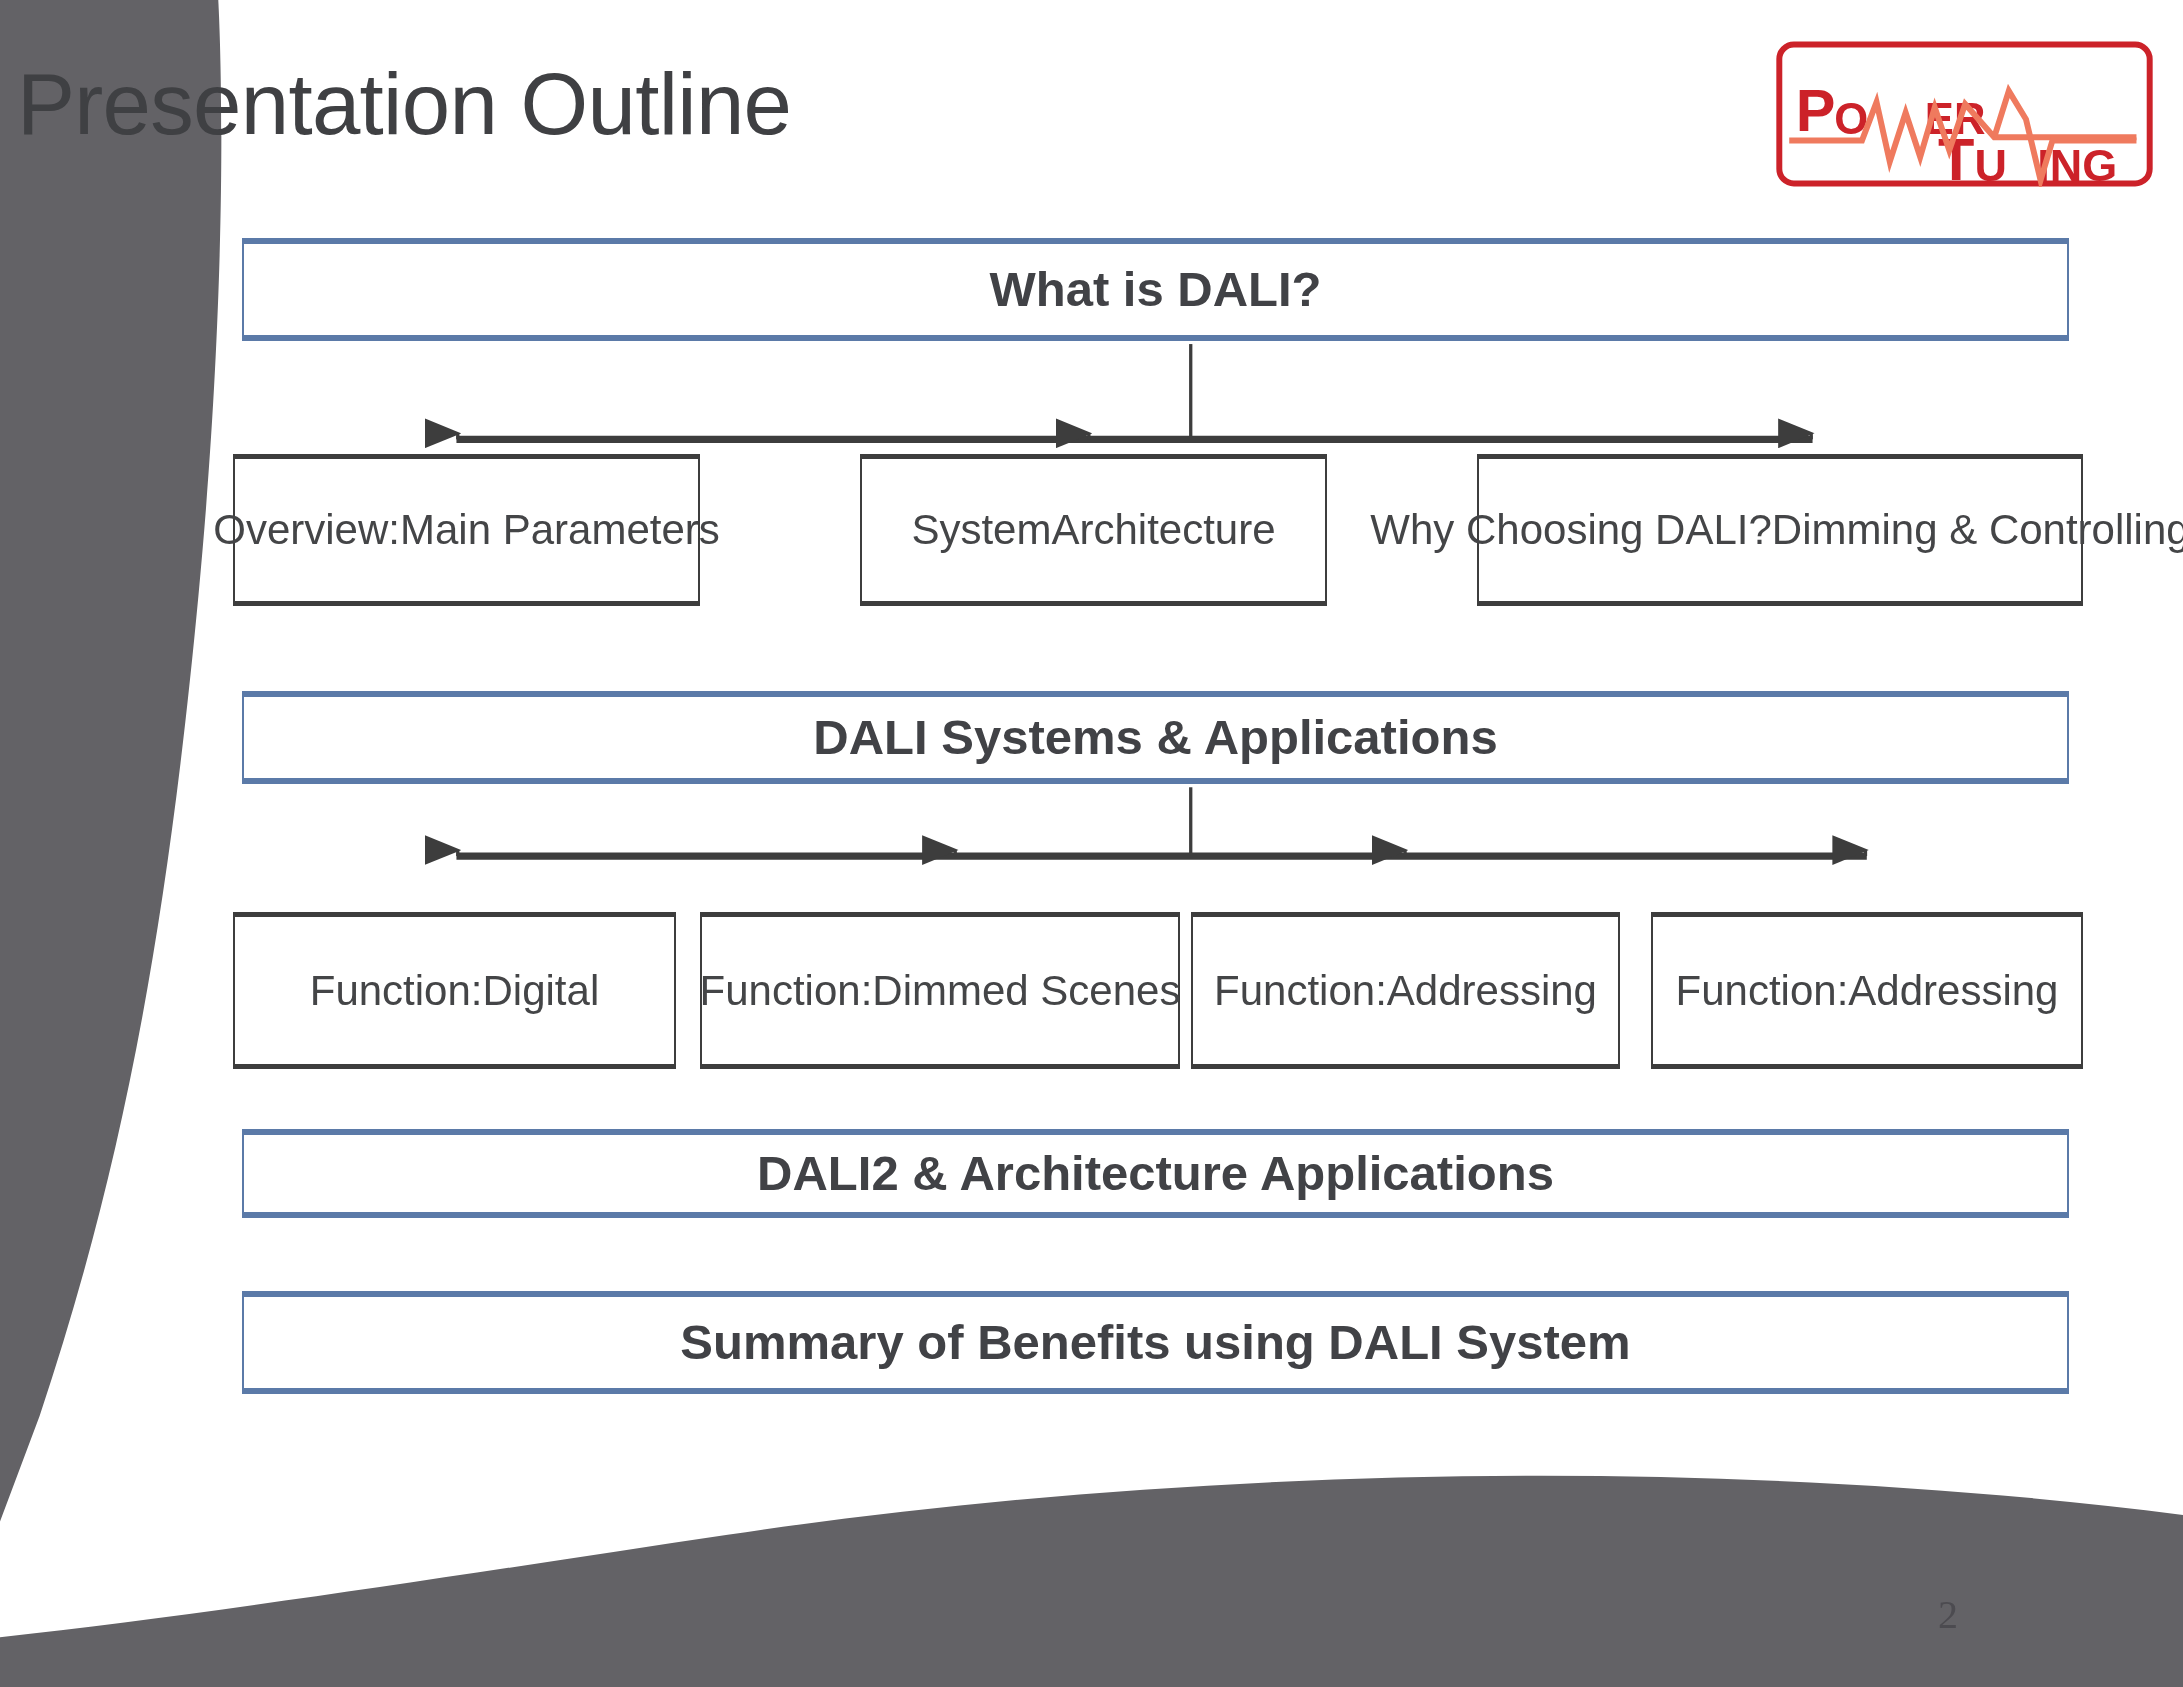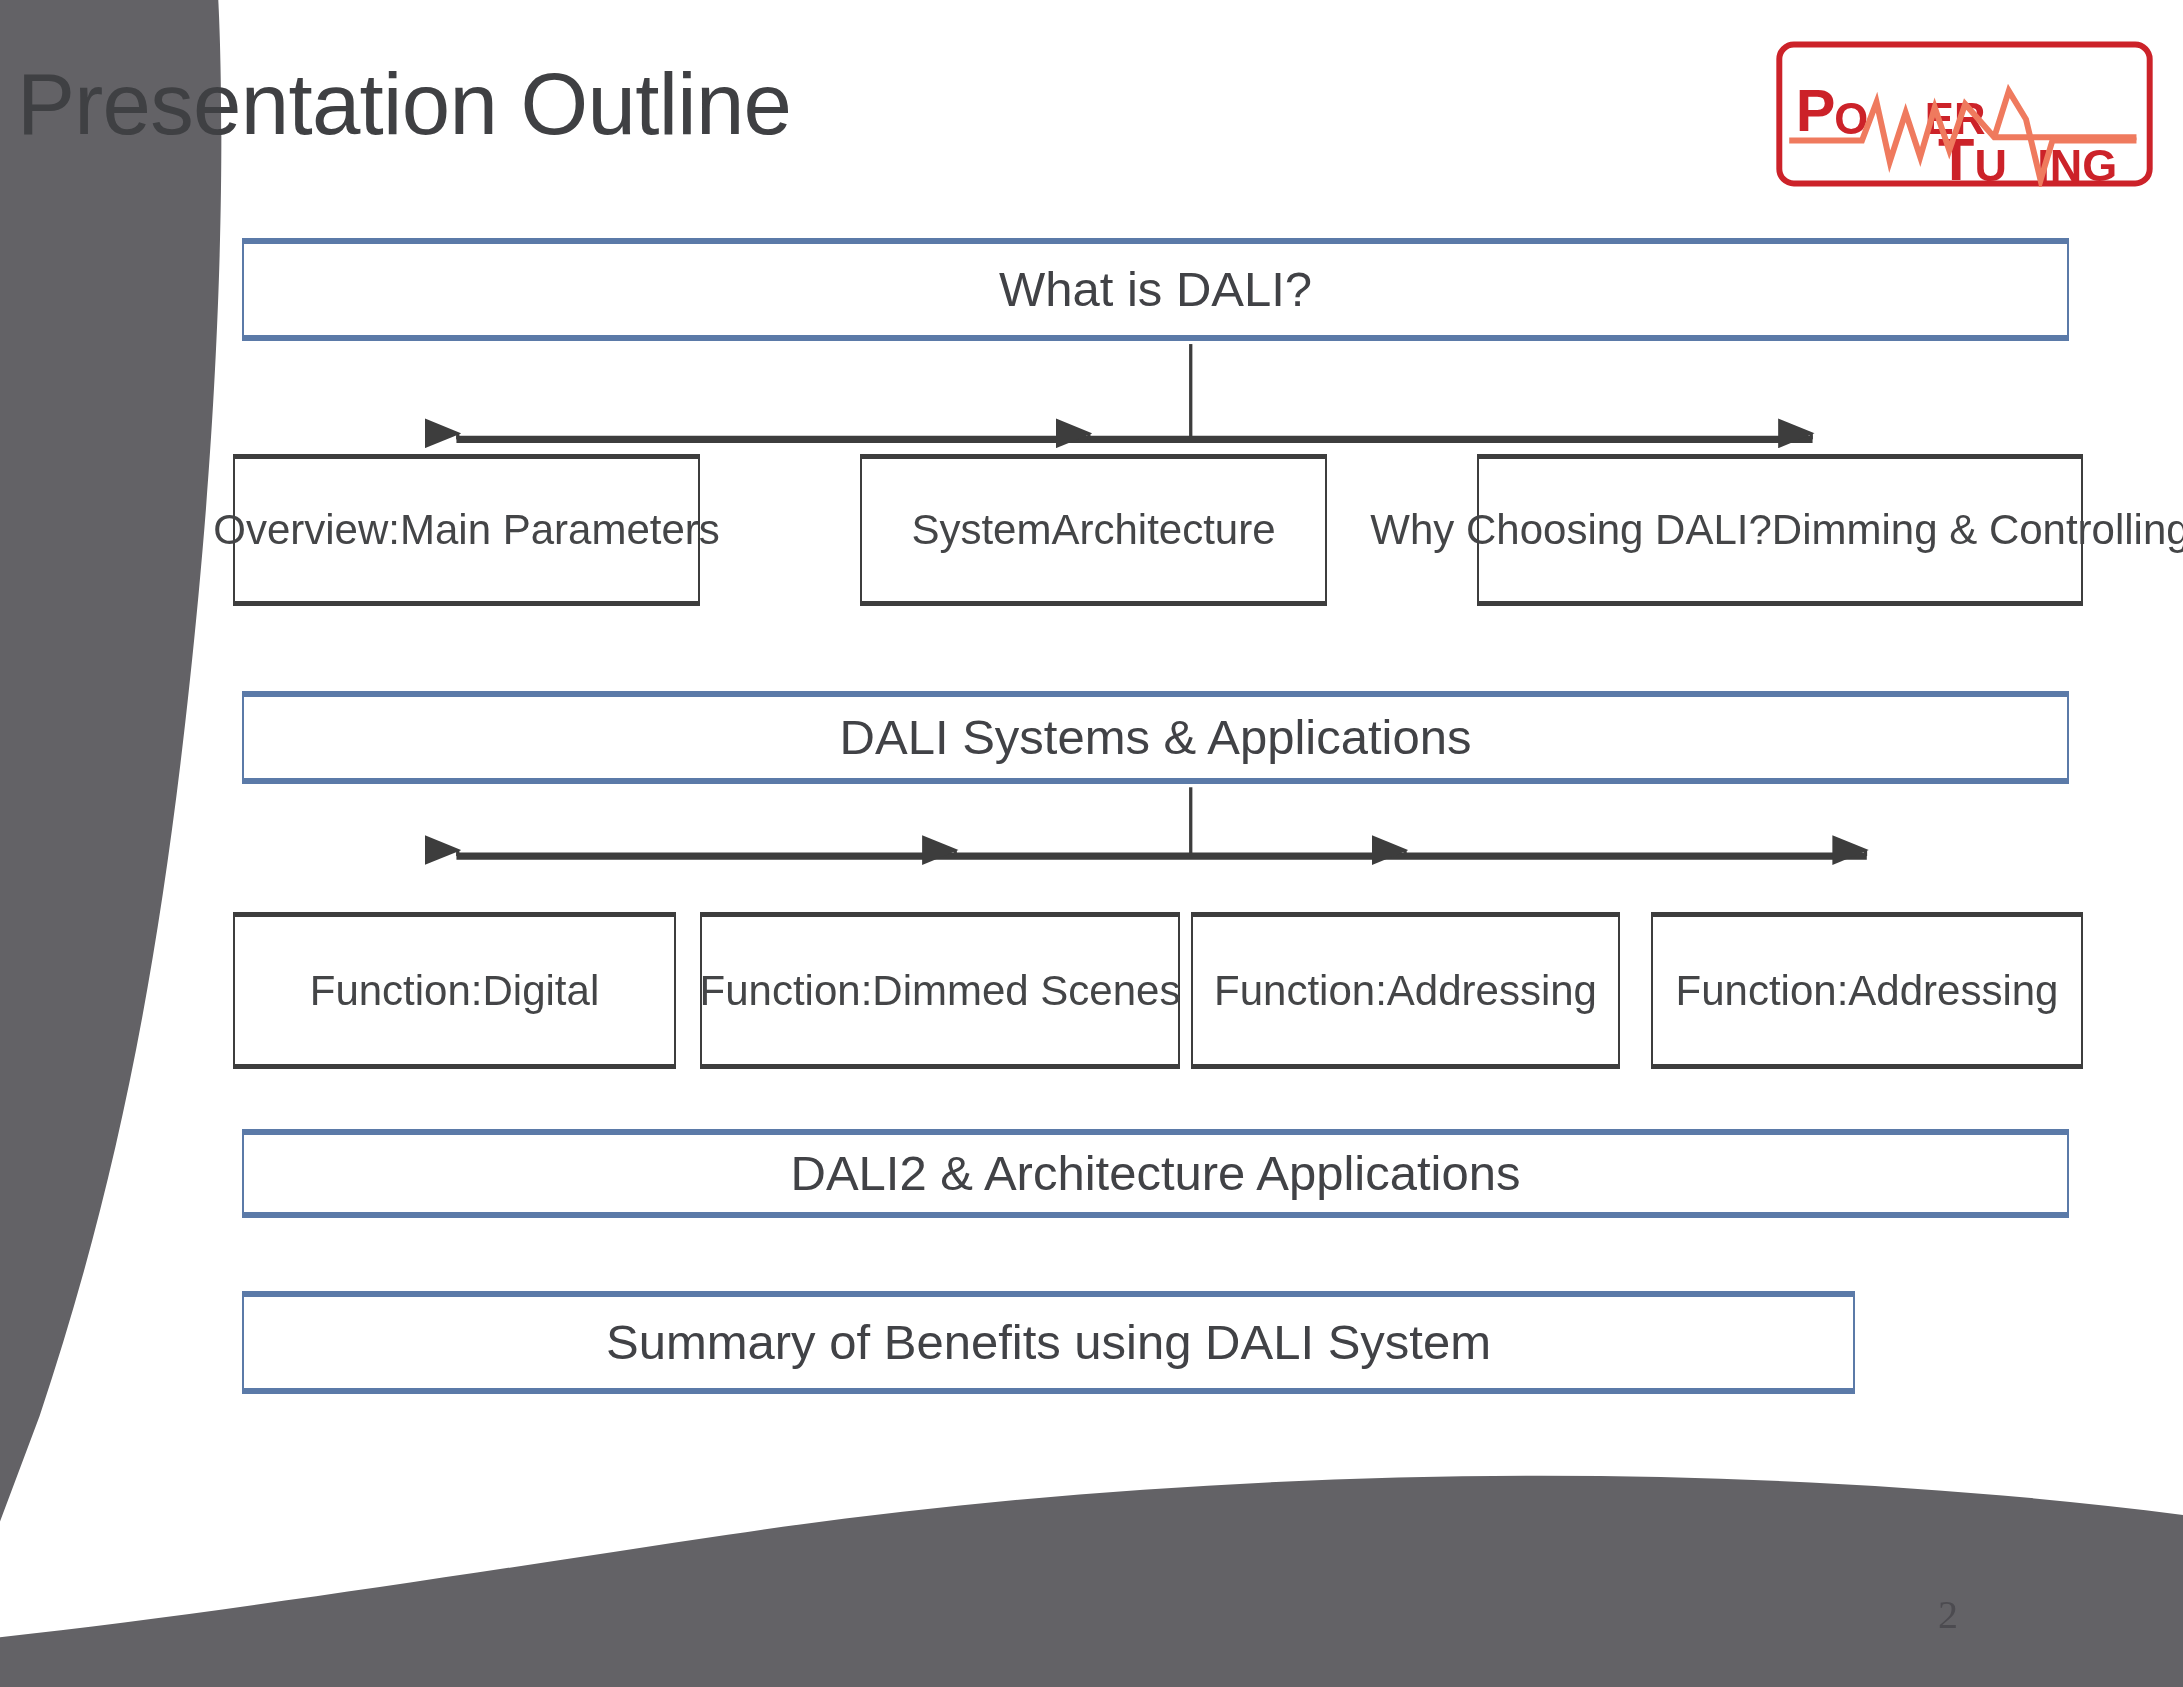--- a/index.html
+++ b/index.html
@@ -54,21 +54,21 @@
     border: 2.6px solid #5b7aa8;
     border-top-width: 6px;
     border-bottom-width: 6px;
     display: flex;
     align-items: center;
     justify-content: center;
     z-index: 5;
   }
   .blue-box .box-text {
     font-size: 49px;
-    font-weight: normal;
+    font-weight: bold;
     color: #414246;
     text-align: right;
     line-height: 1.05;
   }
 
   .gray-box {
     position: absolute;
     box-sizing: border-box;
     background: #ffffff;
     border: 2px solid #3d3d3d;
@@ -232,21 +232,21 @@
 
   <div class="gray-box" style="left:1651px; top:912px; width:432px; height:157px;">
     <span class="line">Function:</span>
     <span class="line">Addressing</span>
   </div>
 
   <div class="blue-box" style="left:242px; top:1129px; width:1827px; height:89px;">
     <span class="box-text">DALI2 &amp; Architecture Applications</span>
   </div>
 
-  <div class="blue-box" style="left:242px; top:1291px; width:1613px; height:103px;">
+  <div class="blue-box" style="left:242px; top:1291px; width:1827px; height:103px;">
     <span class="box-text">Summary of Benefits using DALI System</span>
   </div>
 
 
   <div id="page-number">2</div>
 
 </div>
 
 
 </body></html>

